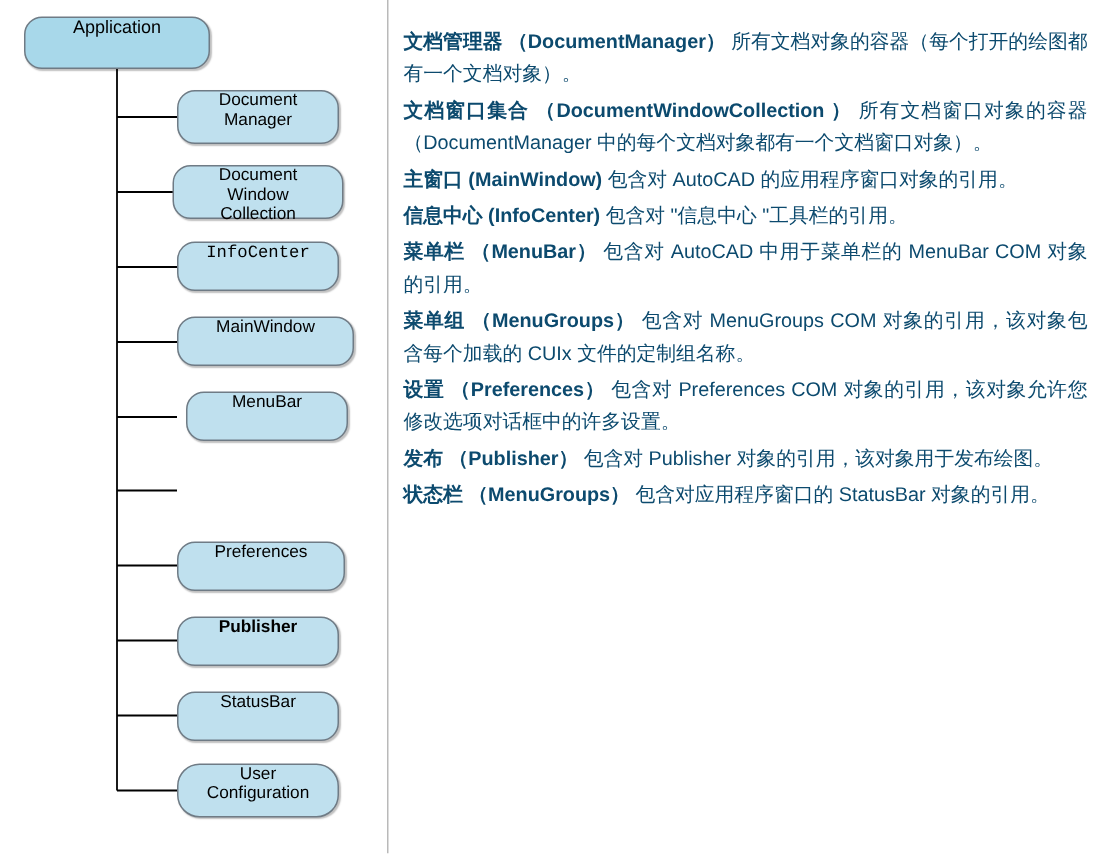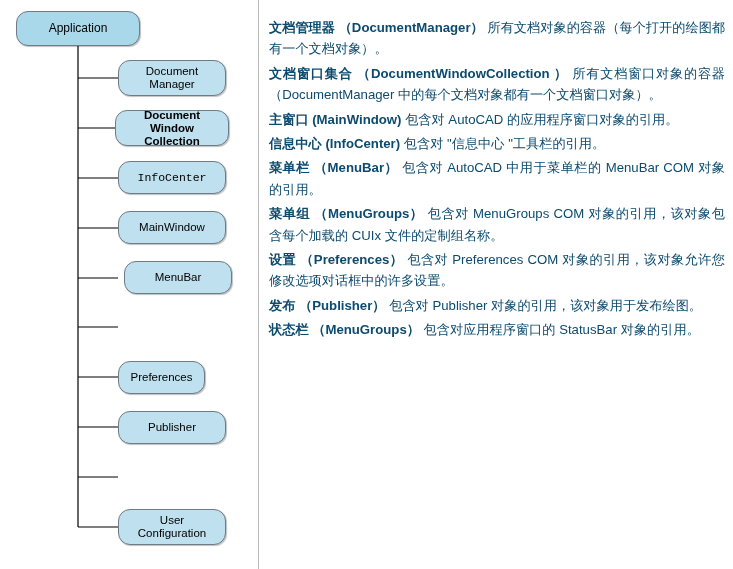--- a/index.html
+++ b/index.html
@@ -36,21 +36,20 @@
     position: absolute;
     box-sizing: border-box;
     border: 1px solid #6f7b85;
     border-radius: 12px;
     background: #bfe0ee;
     color: #000000;
     font-size: 11.5px;
     line-height: 13px;
     text-align: center;
     display: flex;
-    align-items: center;
     justify-content: center;
     padding: 0 22px;
     box-shadow: 1px 1px 1px rgba(0,0,0,0.25);
   }
   .node.root {
     background: #a8d8ea;
     font-size: 12px;
   }
   .node-label {
     white-space: pre-line;
@@ -117,48 +116,51 @@
 
     <div class="node root" style="left:16px; top:11px; width:124px; height:35px;">
       <span class="node-label">Application</span>
     </div>
 
     <div class="node" style="left:118px; top:60px; width:108px; height:36px;">
       <span class="node-label">Document
 Manager</span>
     </div>
 
-    <div class="node" style="left:115px; top:110px; width:114px; height:36px;font-weight:bold;">
+    <div class="node" style="left:115px; top:110px; width:114px; height:36px;">
       <span class="node-label">Document Window
 Collection</span>
     </div>
 
     <div class="node" style="left:118px; top:161px; width:108px; height:33px;font-family:Liberation Mono, monospace;">
       <span class="node-label">InfoCenter</span>
     </div>
 
-    <div class="node" style="left:118px; top:211px; width:108px; height:33px;">
+    <div class="node" style="left:118px; top:211px; width:118px; height:33px;">
       <span class="node-label">MainWindow</span>
     </div>
 
     <div class="node" style="left:124px; top:261px; width:108px; height:33px;">
       <span class="node-label">MenuBar</span>
     </div>
 
 
-    <div class="node" style="left:118px; top:361px; width:87px; height:33px;">
+    <div class="node" style="left:118px; top:361px; width:112px; height:33px;">
       <span class="node-label">Preferences</span>
     </div>
 
-    <div class="node" style="left:118px; top:411px; width:108px; height:33px;">
+    <div class="node" style="left:118px; top:411px; width:108px; height:33px;font-weight:bold;">
       <span class="node-label">Publisher</span>
     </div>
 
-
-    <div class="node" style="left:118px; top:509px; width:108px; height:36px;">
+    <div class="node" style="left:118px; top:461px; width:108px; height:33px;">
+      <span class="node-label">StatusBar</span>
+    </div>
+
+    <div class="node" style="left:118px; top:509px; width:108px; height:36px;border-radius:15px;">
       <span class="node-label">User
 Configuration</span>
     </div>
 
   </div>
 
   <div id="divider"></div>
 
   <div id="text-pane">
 

